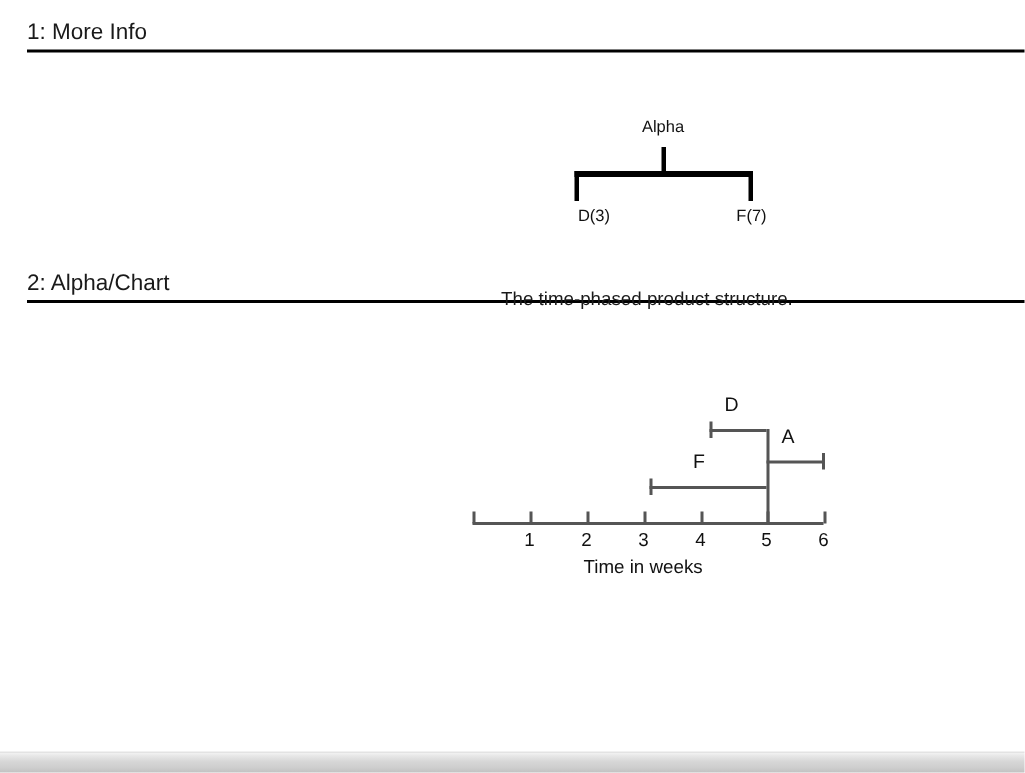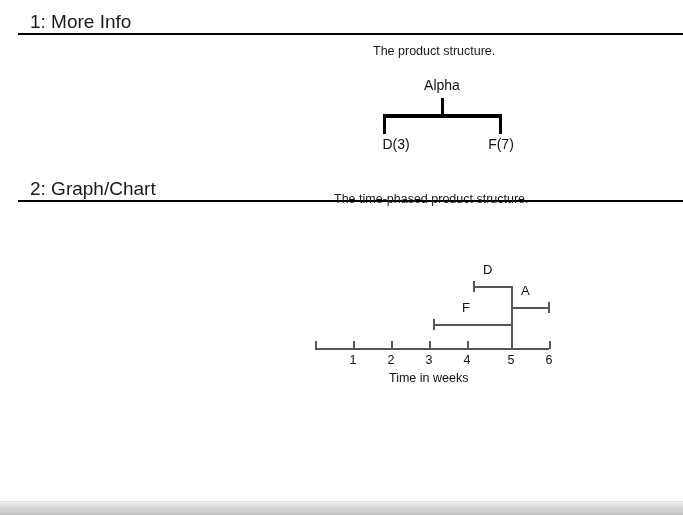--- a/index.html
+++ b/index.html
@@ -21,25 +21,24 @@
     position: absolute;
     left: 0; top: 0;
     width: 683px;
     height: 501px;
     background: #ffffff;
   }
 
   
   .section-title {
     position: absolute;
-    font-size: 19px;
+    font-size: 15px;
     line-height: 15px;
     color: #1a1a1a;
     white-space: nowrap;
-    margin-left: 12px;
   }
   .section-rule {
     position: absolute;
     height: 0;
     border-top: 2px solid #000000;
   }
 
   
   .caption {
     position: absolute;
@@ -52,21 +51,21 @@
   
   .tree {
     position: absolute;
     left: 330px;
     top: 70px;
     width: 230px;
     height: 90px;
   }
   .tree-label {
     position: absolute;
-    font-size: 14px;
+    font-size: 11px;
     line-height: 15px;
     color: #111111;
     white-space: nowrap;
     text-align: center;
   }
   .tree-line-v {
     position: absolute;
     width: 0;
     border-left: 3px solid #000000;
   }
@@ -149,40 +148,39 @@
 </style>
 </head>
 <body>
 
 <div class="page">
 
   <div class="section-title" style="left:18px; top:14px;">1: More Info</div>
 
   <div class="section-rule" style="left:18px; top:33px; width:665px;"></div>
 
-  <div class="caption" style="left:373px; top:44px;">The product structure.</div>
 
   <div class="tree">
 
     <div class="tree-label" style="left:82px; top:8px; width:60px;">Alpha</div>
 
     <div class="tree-line-v" style="left:111px; top:28px; height:17px;"></div>
 
     <div class="tree-line-h" style="left:53px; top:44px; width:118px;"></div>
 
     <div class="tree-line-v" style="left:53px; top:44px; height:20px;"></div>
 
     <div class="tree-line-v" style="left:169px; top:44px; height:20px;"></div>
 
     <div class="tree-label" style="left:37px; top:67px; width:58px;">D(3)</div>
 
     <div class="tree-label" style="left:142px; top:67px; width:58px;">F(7)</div>
   </div>
 
-  <div class="section-title" style="left:18px; top:181px;">2: Graph/Chart</div>
+  <div class="section-title" style="left:18px; top:181px;">2: Alpha/Chart</div>
 
   <div class="section-rule" style="left:18px; top:200px; width:665px;"></div>
 
   <div class="caption" style="left:334px; top:192px;">The time-phased product structure.</div>
 
   <div class="chart">
 
     <div class="bar-label" style="left:183px; top:8px;">D</div>
     <div class="bar-cap" style="left:173px; top:26px; height:11px;"></div>
     <div class="bar-line" style="left:173px; top:31px; width:38px;"></div>

